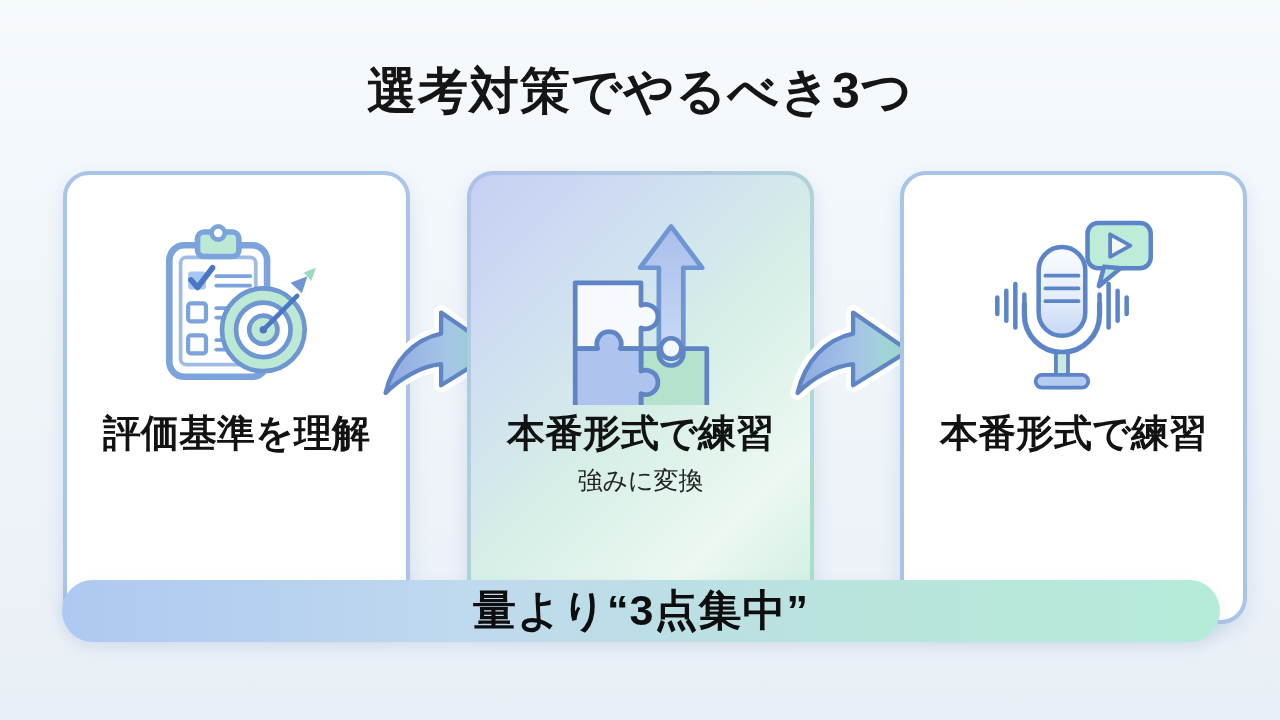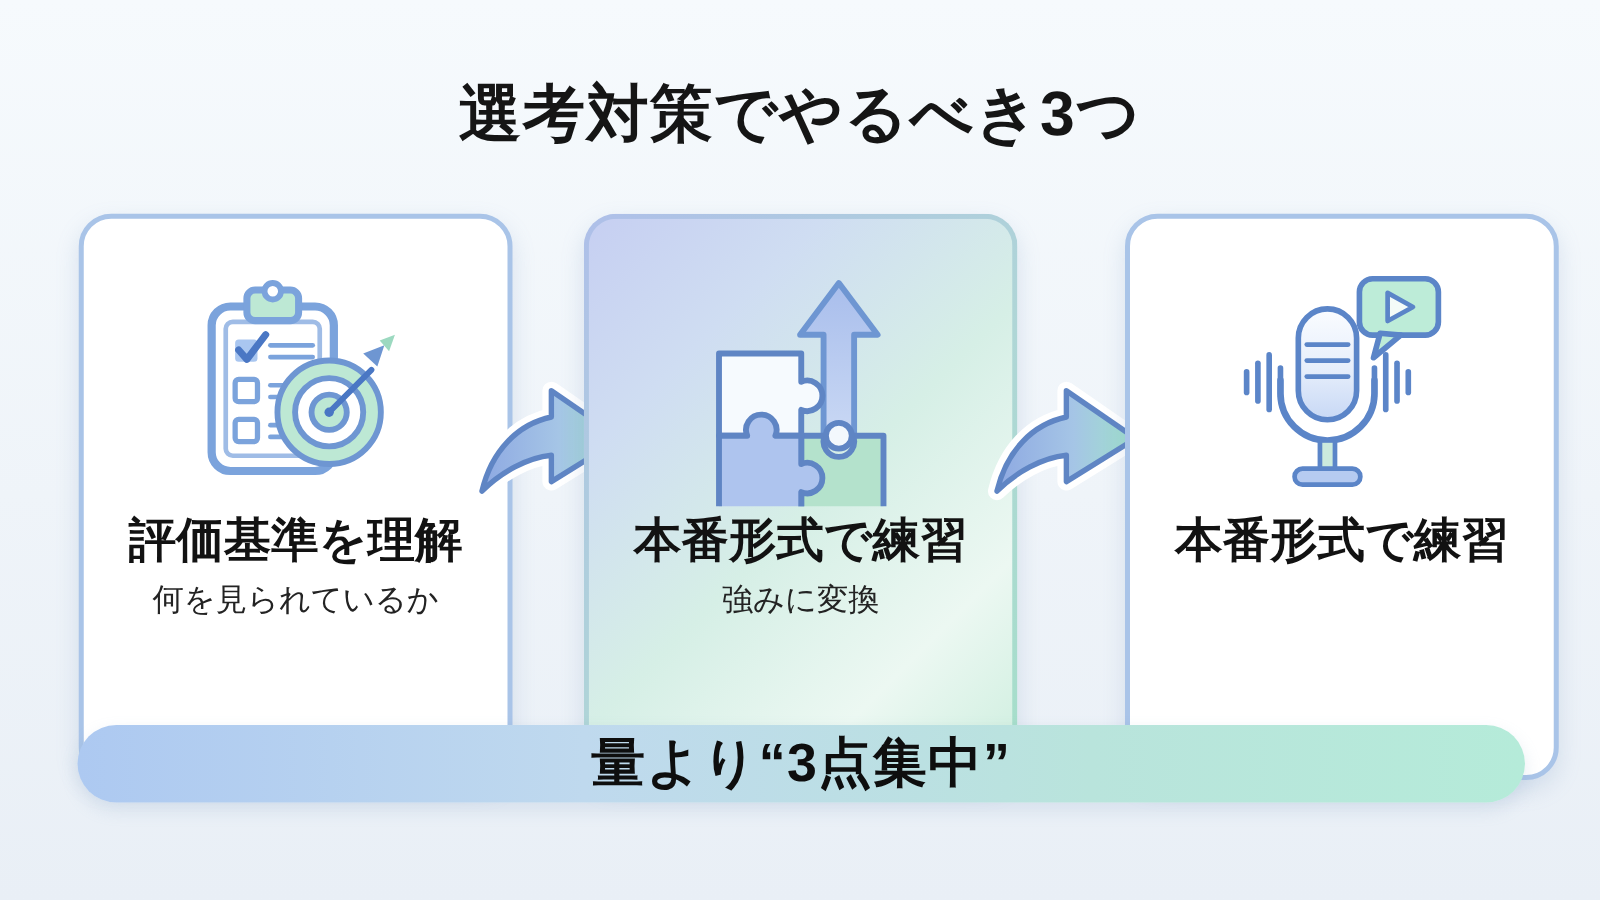--- a/index.html
+++ b/index.html
@@ -82,21 +82,20 @@
           <circle cx="128" cy="120" r="29" fill="#FFFFFF" stroke="#6E96D2" stroke-width="5"></circle>
           <circle cx="128" cy="120" r="15" fill="#BDE8D4" stroke="#6E96D2" stroke-width="5"></circle>
           <circle cx="128" cy="120" r="4" fill="#4A77C4"></circle>
           <line x1="128" y1="120" x2="164" y2="84" stroke="#4A77C4" stroke-width="5" stroke-linecap="round"></line>
           <polygon points="157,70 175,63 169,81" fill="#6E96D2"></polygon>
           <polygon points="171,59 184,54 179,68" fill="#9CD9C0"></polygon>
         </g>
       </svg>
     </div>
     <div class="card-title">評価基準を理解</div>
-    <div class="card-sub">何を見られているか</div>
   </div>
 
   <svg class="connector a1" viewBox="0 0 140 120">
     <defs>
       <linearGradient id="arrowGrad1" x1="0" y1="0" x2="1" y2="0">
         <stop offset="0" stop-color="#8EA9E2"></stop>
         <stop offset="0.55" stop-color="#A5C5E6"></stop>
         <stop offset="1" stop-color="#9FE1CA"></stop>
       </linearGradient>
     </defs>

